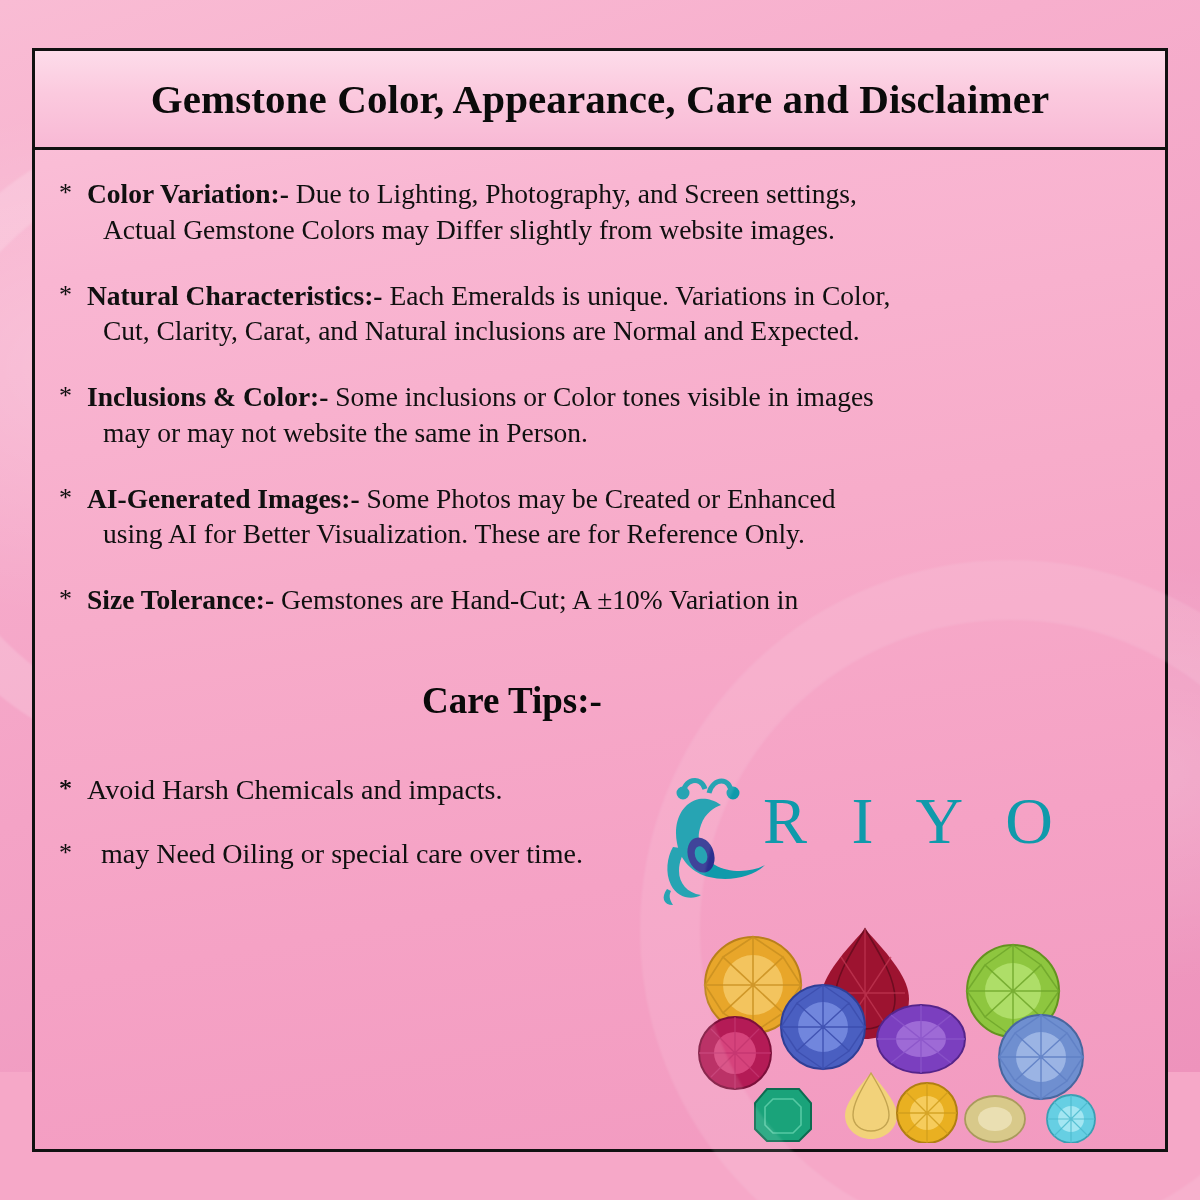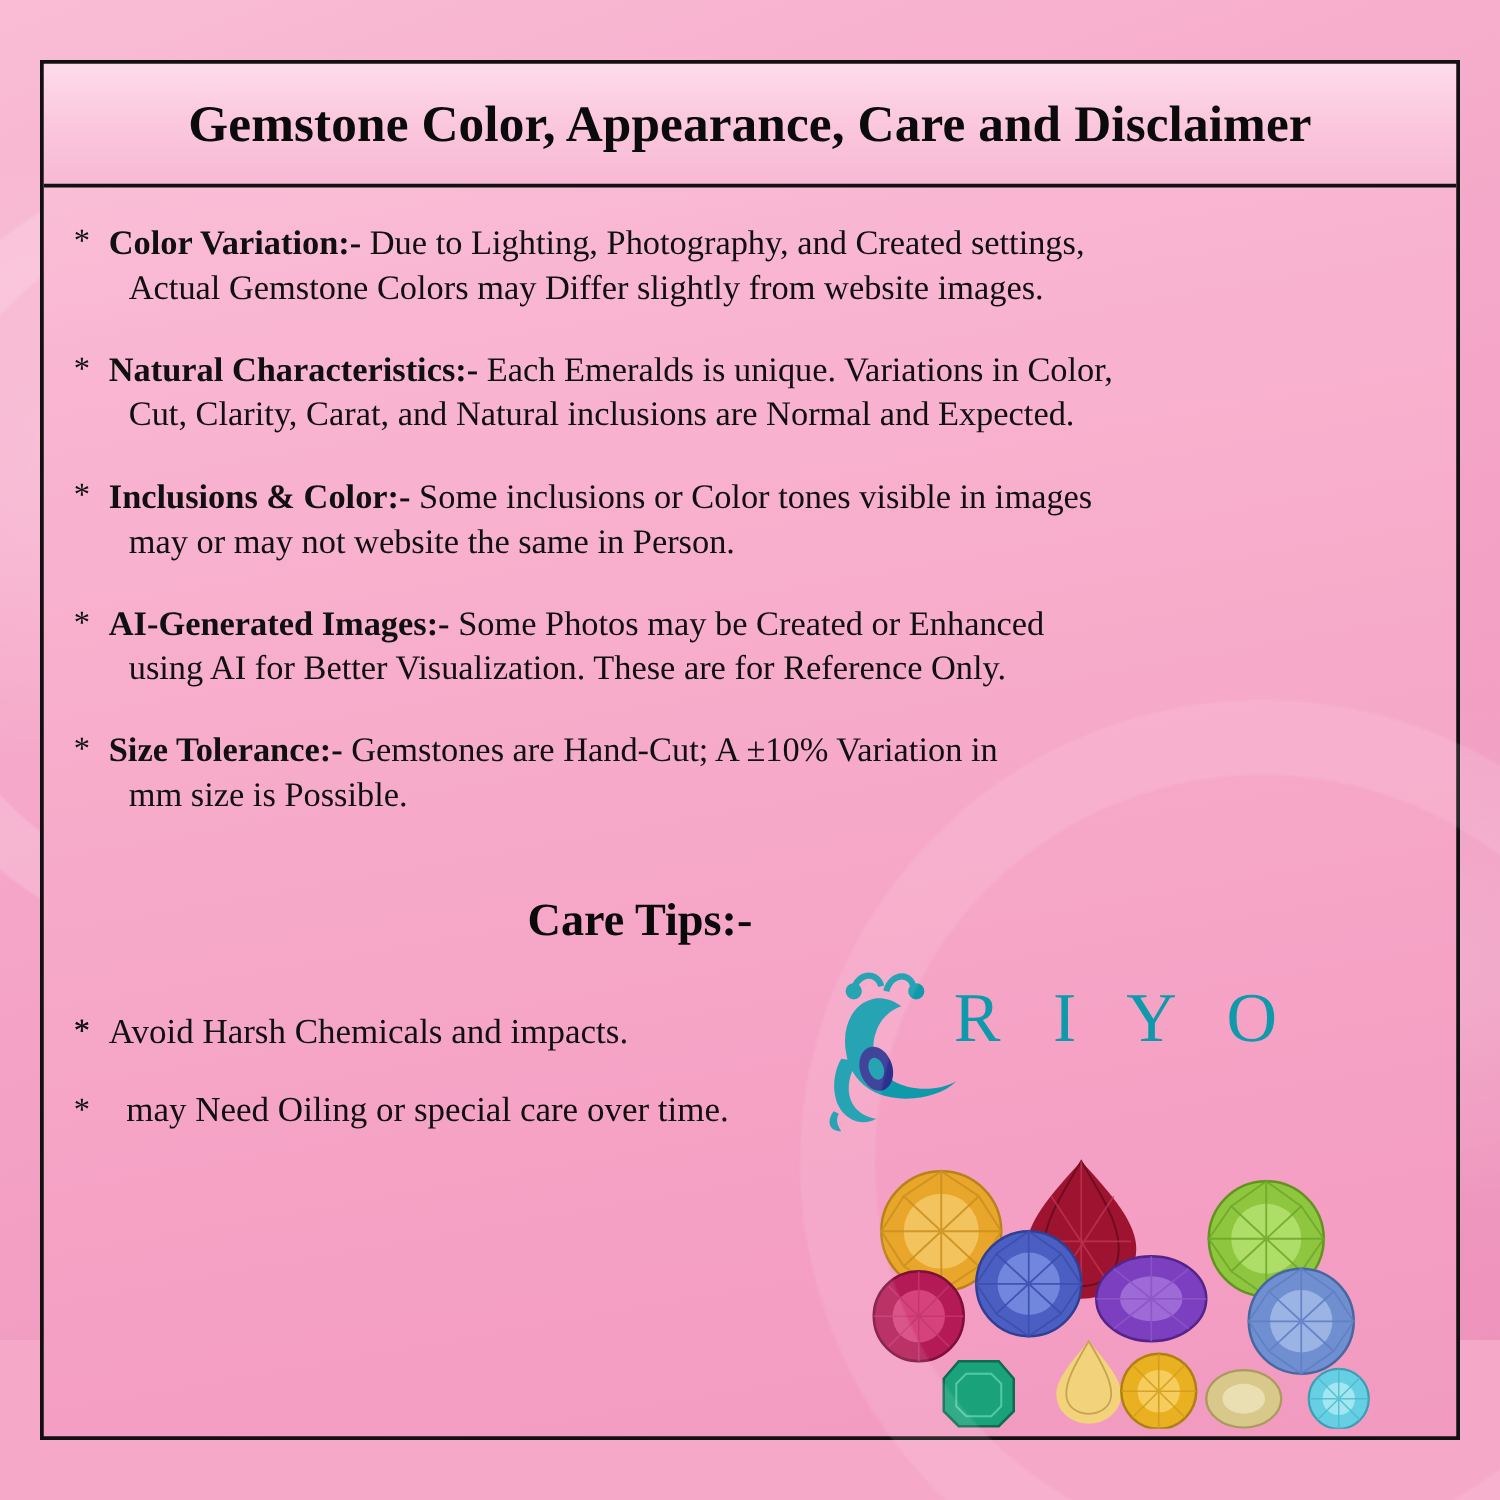--- a/index.html
+++ b/index.html
@@ -137,21 +137,21 @@
   }
   .brand .mark {
     position: absolute;
     left: 0;
     top: 0;
   }
   .brand .word {
     position: absolute;
     left: 120px;
     top: 14px;
-    font-size: 56px;
+    font-size: 66px;
     letter-spacing: 14px;
     color: #0f9aab;
     font-family: "Liberation Serif", serif;
   }
 
   .tips {
     position: relative;
     margin-top: 4px;
   }
   .tip {
@@ -188,21 +188,21 @@
   <div class="card">
 
     <div class="title-band">
       <div class="title">Gemstone Color, Appearance, Care and Disclaimer</div>
     </div>
 
     <div class="body">
 
       <p class="item">
         <span class="star">*</span>
-        <b>Color Variation:-</b><span> Due to Lighting, Photography, and Created settings,</span>
+        <b>Color Variation:-</b><span> Due to Lighting, Photography, and Screen settings,</span>
         <span class="indent2">Actual Gemstone Colors may Differ slightly from website images.</span>
       </p>
 
       <p class="item">
         <span class="star">*</span>
         <b>Natural Characteristics:-</b><span> Each Emeralds is unique. Variations in Color,</span>
         <span class="indent2">Cut, Clarity, Carat, and Natural inclusions are Normal and Expected.</span>
       </p>
 
       <p class="item">
@@ -213,21 +213,20 @@
 
       <p class="item">
         <span class="star">*</span>
         <b>AI-Generated Images:-</b><span> Some Photos may be Created or Enhanced</span>
         <span class="indent2">using AI for Better Visualization. These are for Reference Only.</span>
       </p>
 
       <p class="item">
         <span class="star">*</span>
         <b>Size Tolerance:-</b><span> Gemstones are Hand-Cut; A ±10% Variation in</span>
-        <span class="indent2">mm size is Possible.</span>
       </p>
 
       <div class="care-row">
         <div class="care-tips">Care Tips:-</div>
       </div>
 
       <div class="tips">
         <p class="tip">
           <span class="star">*</span>
         </p>

